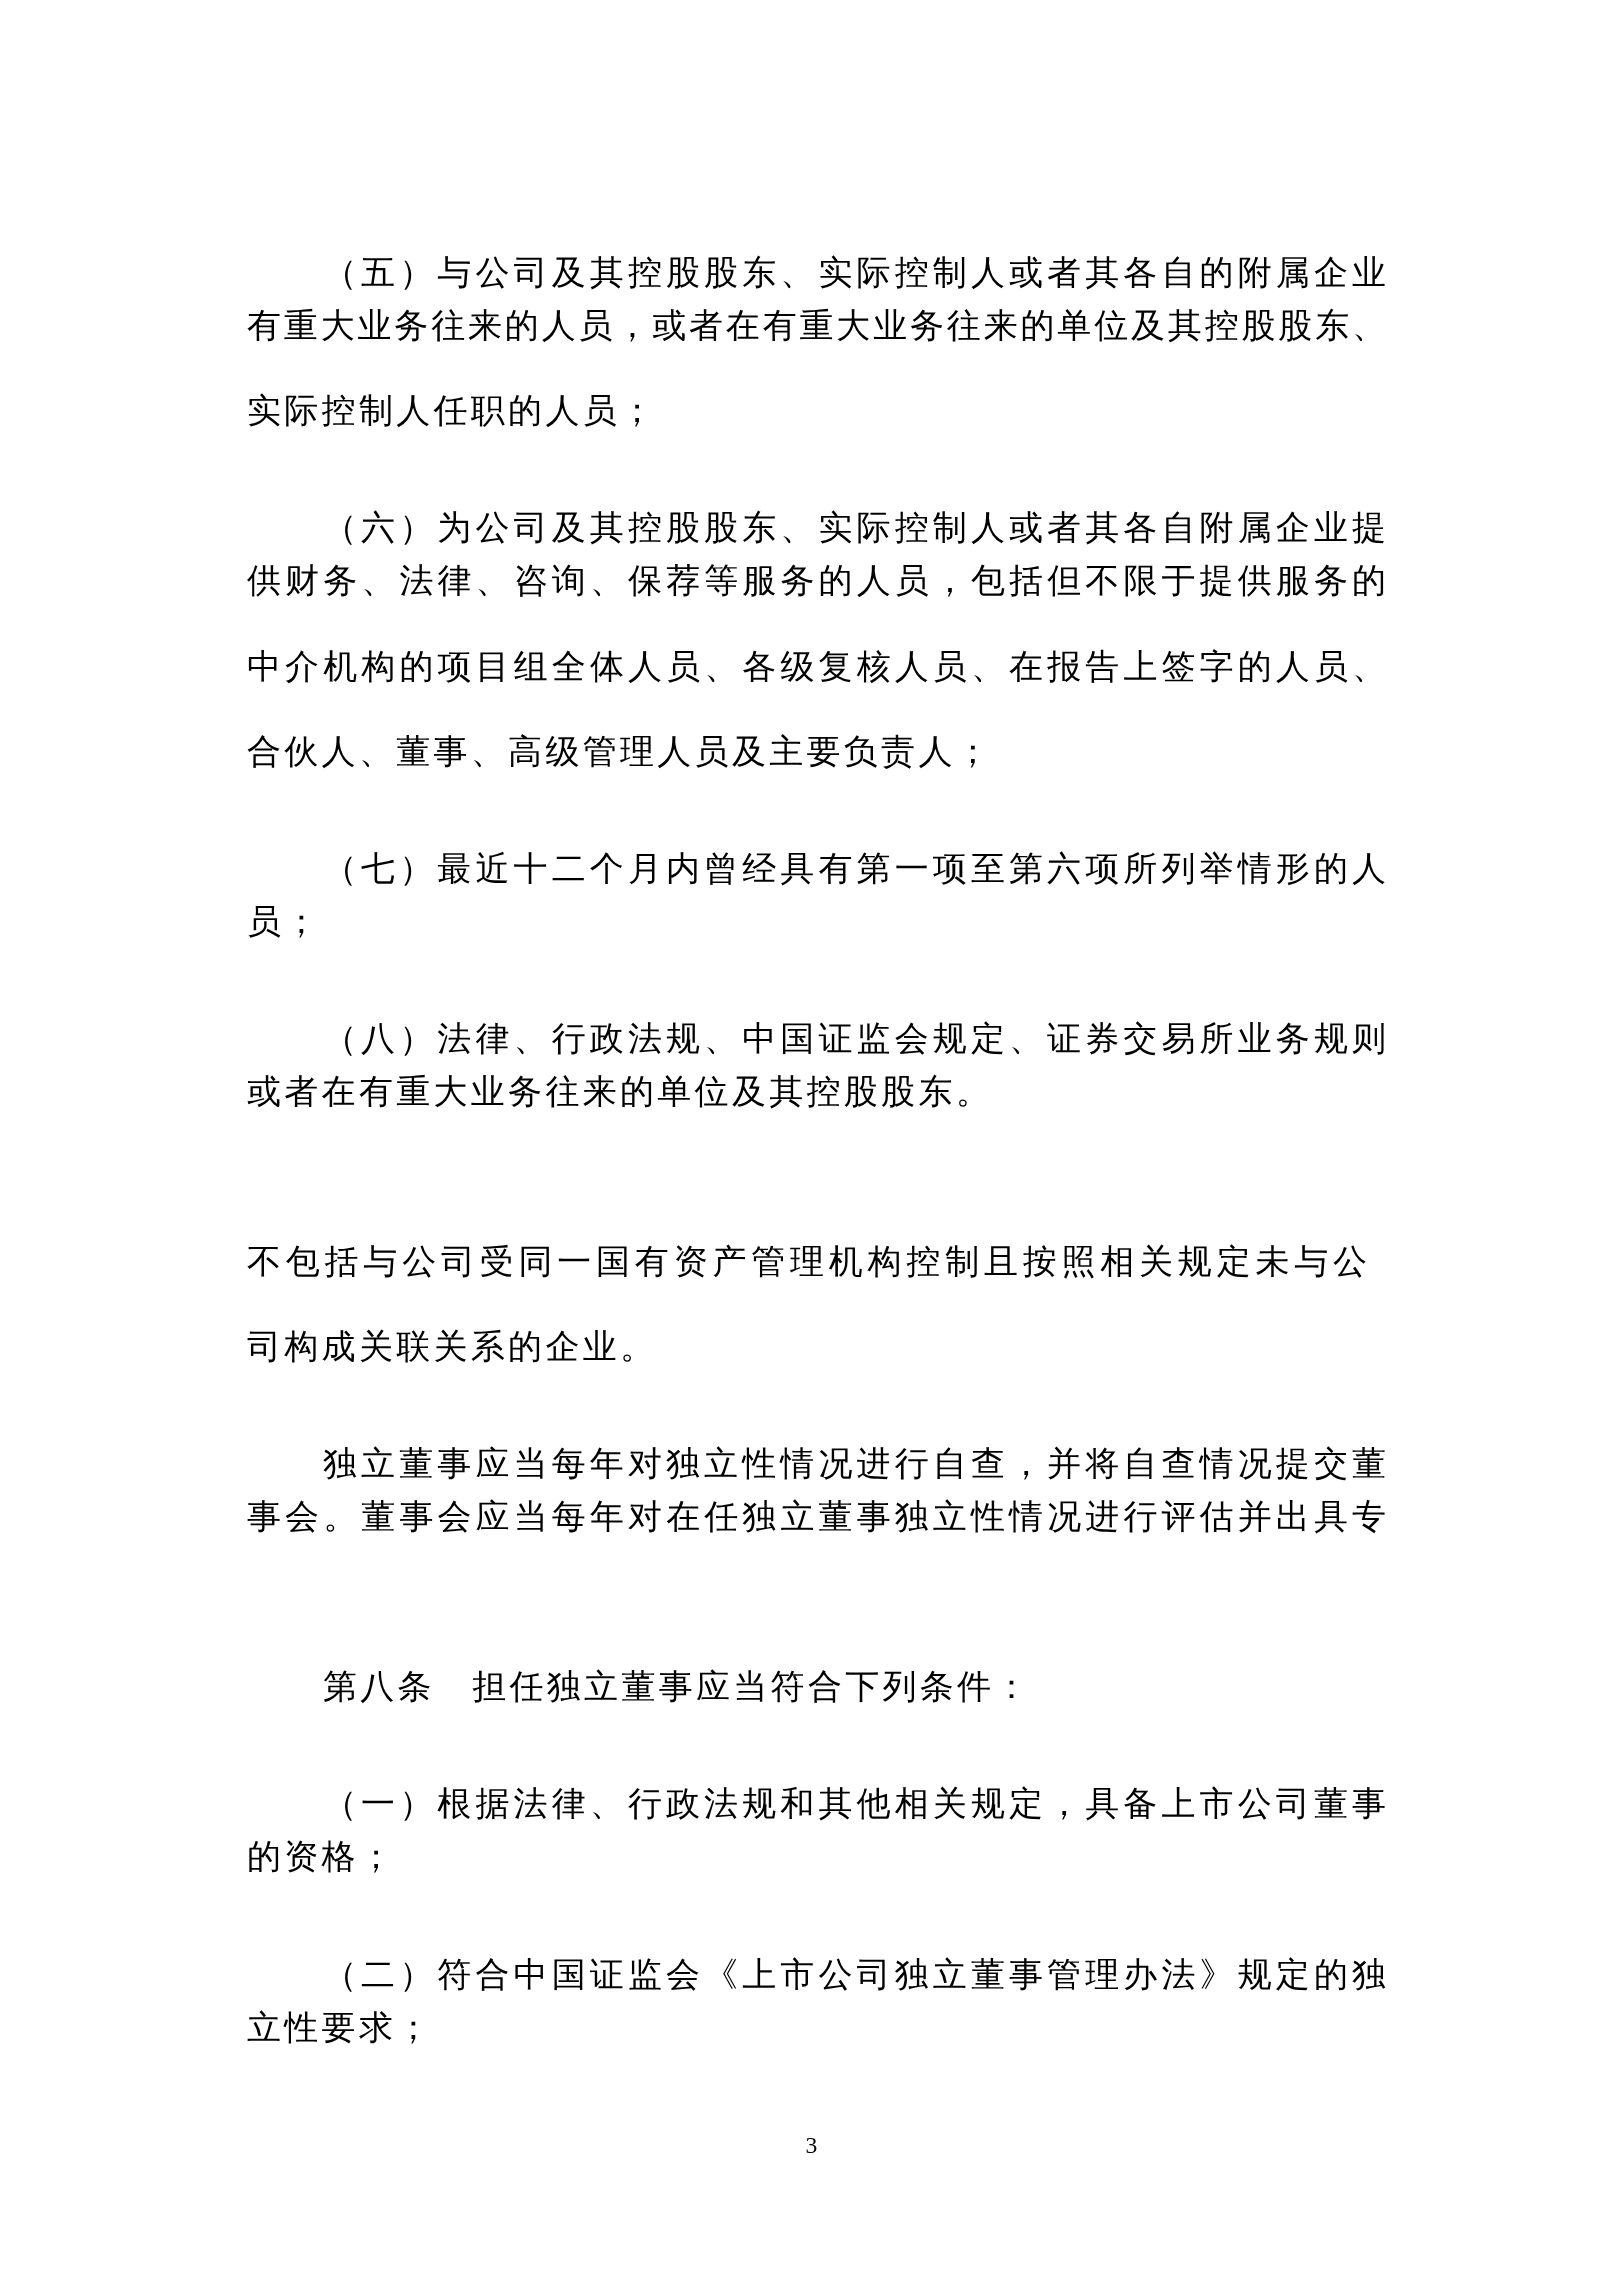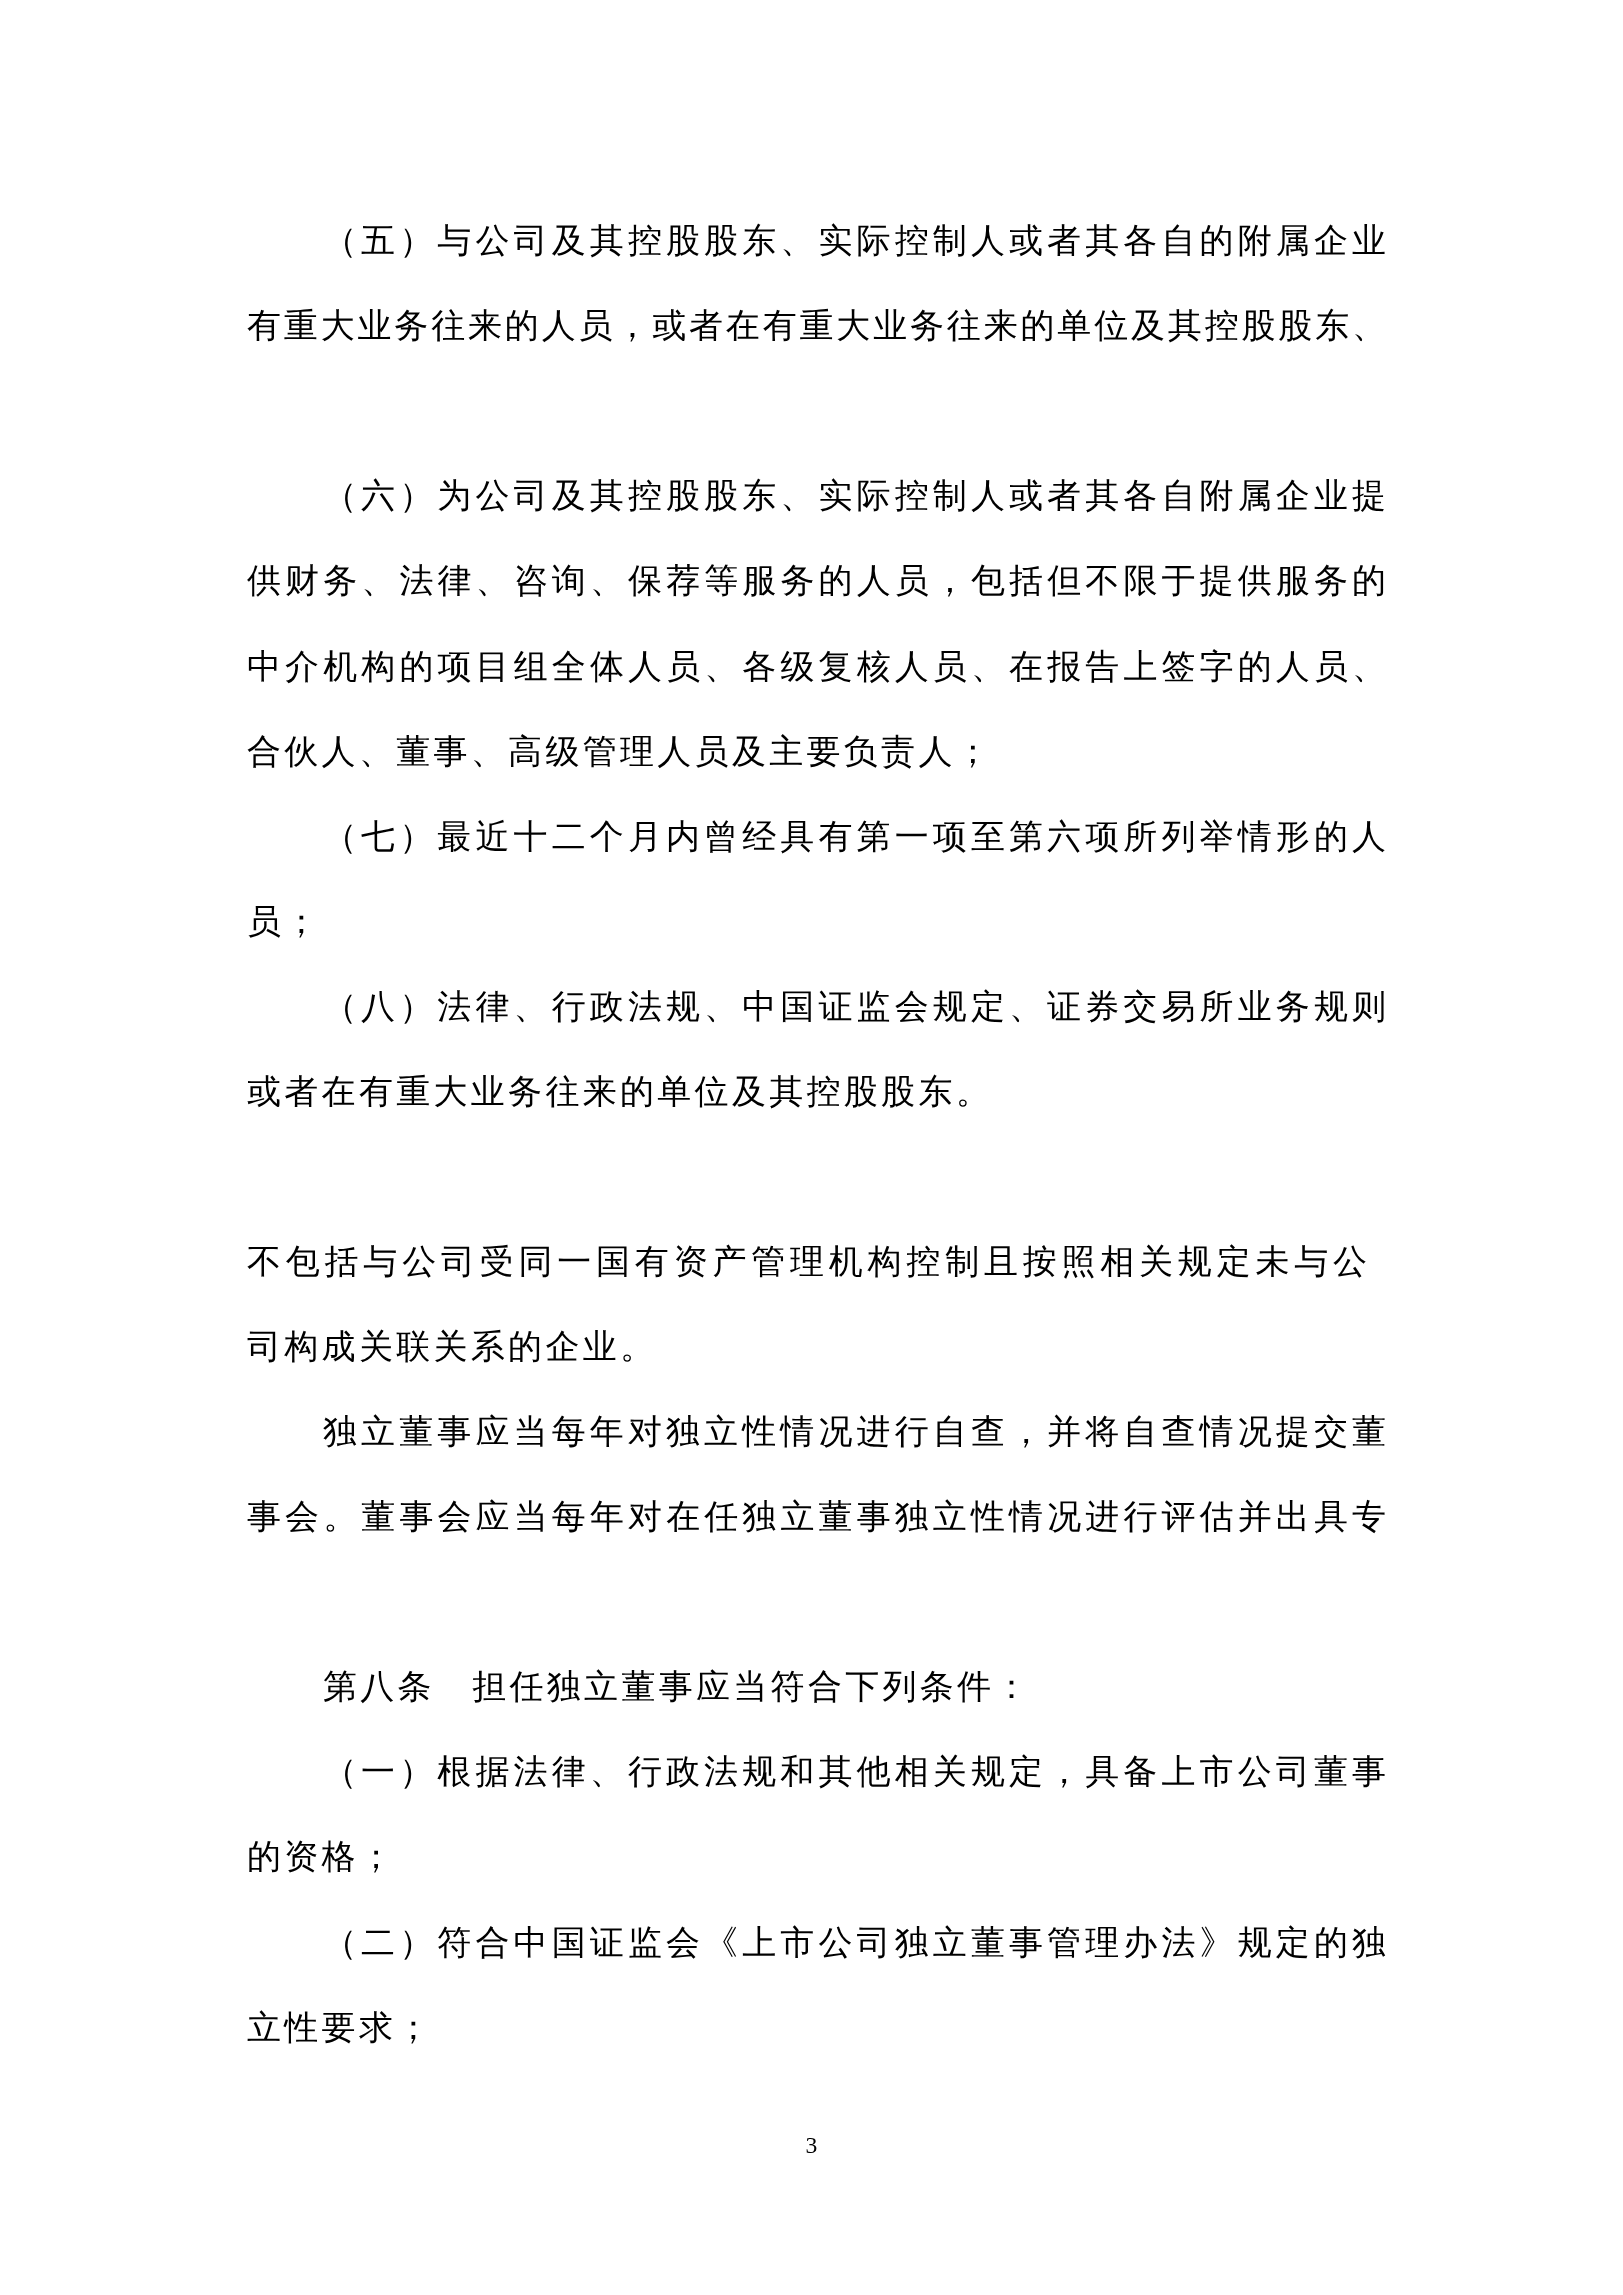--- a/index.html
+++ b/index.html
@@ -33,21 +33,21 @@
     }
     .line.indent { left: 323px; }
     .line.full {
       width: 1139px;
       text-align: justify;
       text-align-last: justify;
       letter-spacing: 0;
       white-space: normal;
       overflow: hidden;
     }
-    .line.indent.full { width: 1063px; }
+    .line.indent.full { width: 1063px; margin-top: 32px; }
     .line.short13 {
       width: 1120px;
       text-align: justify;
       text-align-last: justify;
       letter-spacing: 0;
       white-space: normal;
       overflow: hidden;
     }
     .page-number {
       position: absolute;
@@ -60,20 +60,21 @@
       font-family: "Liberation Serif", serif;
     }
   </style>
 </head>
 <body>
 
 <div class="page">
 
   <div class="line indent full" style="top:221px">（五）与公司及其控股股东、实际控制人或者其各自的附属企业</div>
   <div class="line full" style="top:306px">有重大业务往来的人员，或者在有重大业务往来的单位及其控股股东、</div>
+  <div class="line" style="top:391px">实际控制人任职的人员；</div>
 
   <div class="line indent full" style="top:476px">（六）为公司及其控股股东、实际控制人或者其各自附属企业提</div>
   <div class="line full" style="top:561px">供财务、法律、咨询、保荐等服务的人员，包括但不限于提供服务的</div>
   <div class="line full" style="top:647px">中介机构的项目组全体人员、各级复核人员、在报告上签字的人员、</div>
   <div class="line" style="top:732px">合伙人、董事、高级管理人员及主要负责人；</div>
 
   <div class="line indent full" style="top:817px">（七）最近十二个月内曾经具有第一项至第六项所列举情形的人</div>
   <div class="line" style="top:902px">员；</div>
 
   <div class="line indent full" style="top:987px">（八）法律、行政法规、中国证监会规定、证券交易所业务规则</div>

